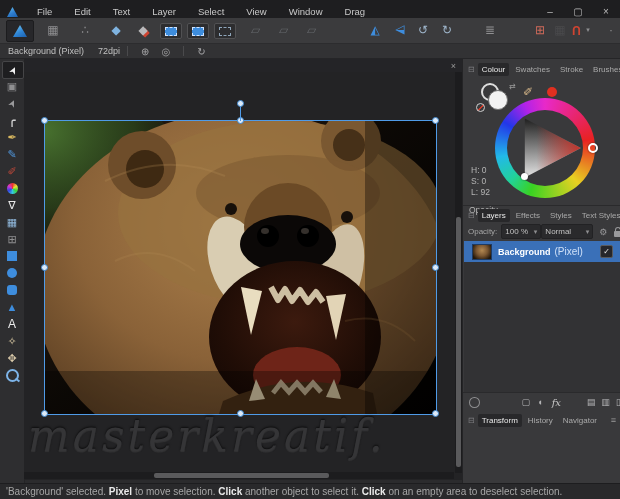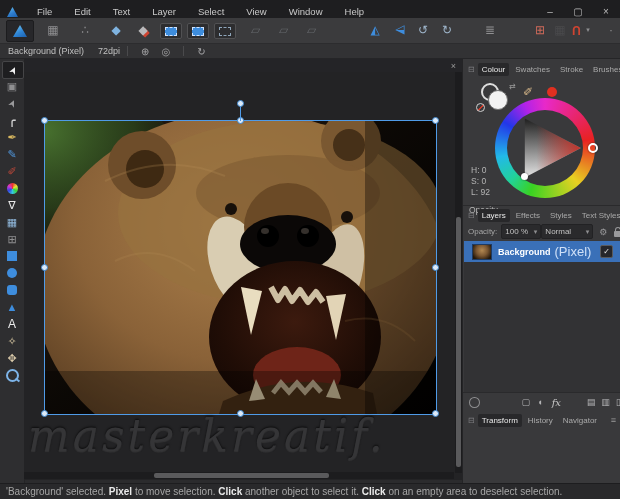--- a/index.html
+++ b/index.html
@@ -79,21 +79,21 @@
     clip-path:polygon(100% 50%,22% 9%,22% 91%);}
   .wsel{position:absolute;width:10px;height:10px;border:2px solid #fff;border-radius:50%;box-sizing:border-box;box-shadow:0 0 2px rgba(0,0,0,.7);}
   .wdot{position:absolute;width:7px;height:7px;background:#fff;border-radius:50%;box-shadow:0 0 2px rgba(0,0,0,.6);}
   .hsl{position:absolute;left:8px;font-size:8.5px;color:#b5b5b5;}
   .swcircle{position:absolute;border-radius:50%;}
   
   #layerrow{position:absolute;left:1px;top:182px;width:156px;height:21px;background:#3a70b8;display:flex;align-items:center;}
   #lthumb{width:18px;height:14px;margin-left:8px;border:1px solid #1d3a63;
     background:radial-gradient(circle at 50% 38%,#b38851 0%,#7a5631 45%,#241709 85%);}
   #lname{font-size:9px;font-weight:bold;color:#fff;margin-left:6px;}
-  #ltype{font-size:13px;color:#cfe0f8;margin-left:4px;}
+  #ltype{font-size:10px;color:#cfe0f8;margin-left:4px;}
   #lcheck{margin-left:auto;margin-right:7px;width:11px;height:11px;background:#26262a;border:1px solid #5a5a5c;border-radius:2px;
     color:#e8e8e8;font-size:8px;line-height:11px;text-align:center;}
   .chip{position:absolute;height:13px;display:flex;align-items:center;font-size:8px;color:#c0c0c0;padding:0 3px;}
   .caret{margin-left:auto;font-size:7px;color:#8e8e90;padding-left:3px;}
   .lockico{position:relative;width:8px;height:6px;background:#9a9a9c;border-radius:1px;margin-top:4px;}
   .lockico::before{content:"";position:absolute;left:1px;top:-4px;width:4px;height:4px;border:1.5px solid #9a9a9c;border-bottom:none;border-radius:3px 3px 0 0;}
   .fx{font-style:italic;font-family:"DejaVu Serif",serif;font-size:10px;color:#c8c8c8;}
   
   #statusbar{left:0;top:483px;width:620px;height:16px;background:#29292b;border-top:1px solid #1d1d1f;
      display:flex;align-items:center;font-size:10px;color:#a6a6a6;padding-left:6px;box-sizing:border-box;white-space:pre;}
@@ -106,21 +106,21 @@
 
   <div id="titlebar" class="abs">
     <span id="applogo"></span>
     <span class="menu-item">File</span>
     <span class="menu-item">Edit</span>
     <span class="menu-item">Text</span>
     <span class="menu-item">Layer</span>
     <span class="menu-item">Select</span>
     <span class="menu-item">View</span>
     <span class="menu-item">Window</span>
-    <span class="menu-item">Help</span>
+    <span class="menu-item">Drag</span>
     <span id="winctl">
       <span class="wbtn">–</span>
       <span class="wbtn">▢</span>
       <span class="wbtn">×</span>
     </span>
   </div>
 
   <div id="personabar" class="abs">
     <span class="pbtn sel" style="left:6px;">
         <i class="logo-tri"></i>

